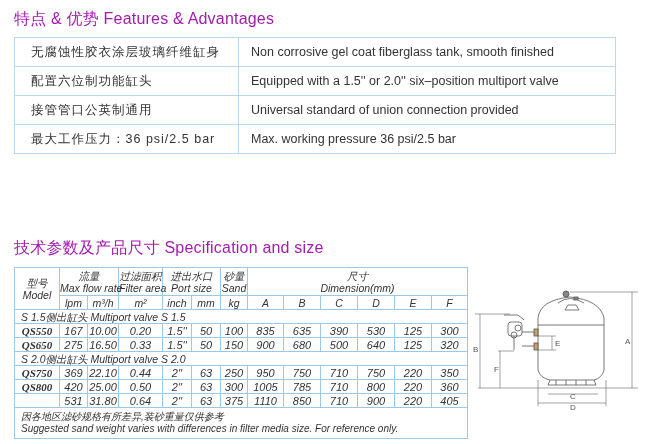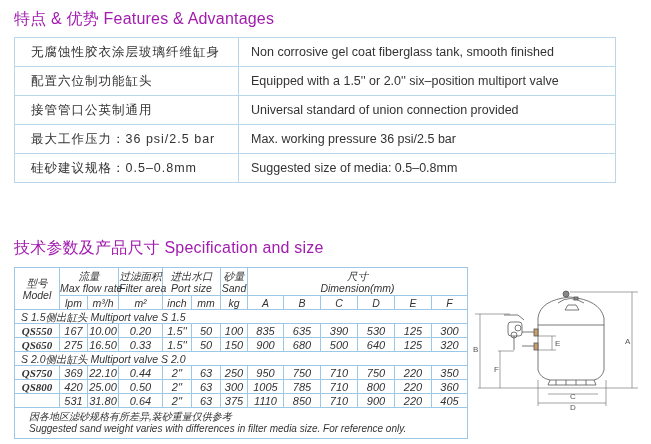--- a/index.html
+++ b/index.html
@@ -14,21 +14,21 @@
   table.feat td.cn { width:207px; letter-spacing:1px;margin-top:12px; }
   table.feat td.en { padding-left:12px; }
 
   table.spec { position:absolute; left:14px; top:267px; width:453px; border-collapse:collapse; table-layout:fixed;font-style:italic; }
   table.spec td { border:1px solid #9cc8e6; text-align:center; font-size:10.5px; color:#333; padding:0; white-space:nowrap; line-height:12px; }
   table.spec tr.hd td { height:27px; line-height:12px; font-size:10.5px; }
   table.spec tr.unit td { height:13px; }
   table.spec tr.grp td { text-align:left; padding-left:6px; height:13px; border-right:1px solid #9cc8e6; }
   table.spec tr.row td { height:13px; font-size:11px; }
   table.spec td.model { font-family:"Liberation Serif", serif; font-weight:bold; font-size:11px; color:#333; }
-  table.spec td.note { text-align:left; padding:2px 0 2px 14px; font-size:10px; line-height:12px; height:26px; }
+  table.spec td.note { text-align:left; padding:2px 0 2px 6px; font-size:10px; line-height:12px; height:26px; }
   .sm { font-size:9.5px; }
 
   #diagram { position:absolute; left:470px; top:270px; width:181px; height:174px; }
 </style>
 </head>
 <body>
 
 <div id="t1" class="h-title">特点 &amp; 优势 Features &amp; Advantages</div>
 
 <table class="feat">
@@ -41,24 +41,20 @@
     <td class="cn">配置六位制功能缸头</td>
     <td class="en">Equipped with a 1.5'' or 2.0'' six–position multiport valve</td>
   </tr>
   <tr>
     <td class="cn">接管管口公英制通用</td>
     <td class="en">Universal standard of union connection provided</td>
   </tr>
   <tr>
     <td class="cn">最大工作压力：36 psi/2.5 bar</td>
     <td class="en">Max. working pressure 36 psi/2.5 bar</td>
-  </tr>
-  <tr>
-    <td class="cn">硅砂建议规格：0.5–0.8mm</td>
-    <td class="en">Suggested size of media: 0.5–0.8mm</td>
   </tr>
 </tbody>
   </table>
 
 <div id="t2" class="h-title">技术参数及产品尺寸 Specification and size</div>
 
 <table class="spec">
   <colgroup>
     <col style="width:45px">
       <col style="width:28px">

